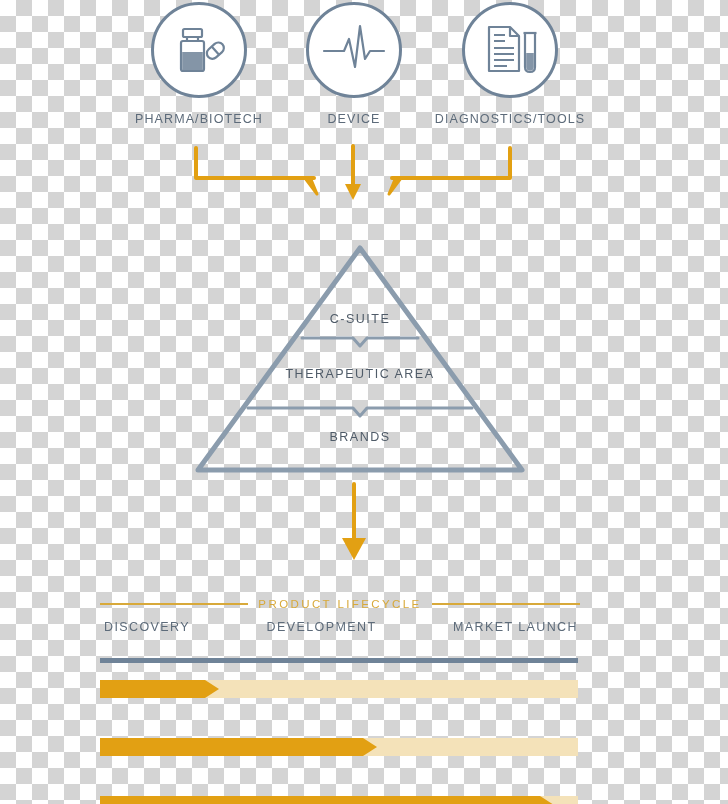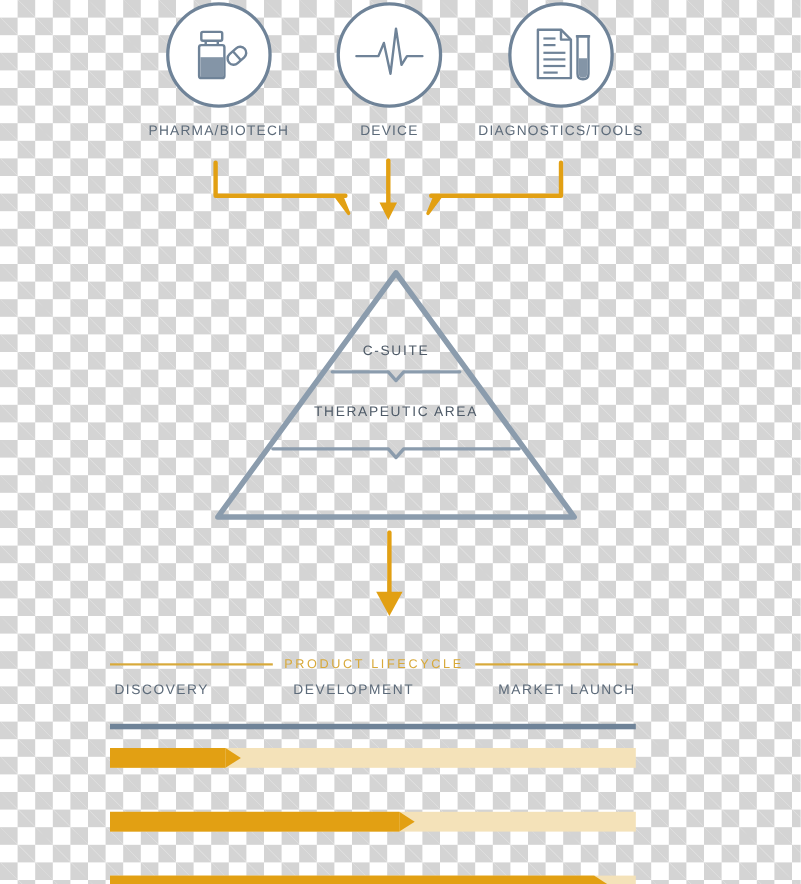--- a/index.html
+++ b/index.html
@@ -275,20 +275,21 @@
     <svg width="340" height="240" viewBox="0 0 340 240">
 
       <polygon points="170,8 332,230 8,230" fill="none" stroke="#8b9cad" stroke-width="5" stroke-linejoin="round"></polygon>
 
       <path d="M112,98 L163,98 L170,106 L177,98 L228,98" fill="none" stroke="#8b9cad" stroke-width="3" stroke-linejoin="round" stroke-linecap="round"></path>
 
       <path d="M58,168 L163,168 L170,176 L177,168 L282,168" fill="none" stroke="#8b9cad" stroke-width="3" stroke-linejoin="round" stroke-linecap="round"></path>
     </svg>
     <div class="tier-label" id="tier-csuite">C-SUITE</div>
     <div class="tier-label" id="tier-therapeutic">THERAPEUTIC AREA</div>
+    <div class="tier-label" id="tier-brands">BRANDS</div>
   </div>
 
   <svg id="mid-arrow" viewBox="0 0 60 84">
     <g>
       <line x1="30" y1="2" x2="30" y2="62" stroke="#e2a013" stroke-width="4" stroke-linecap="round"></line>
       <polygon points="18,56 30,78 42,56" fill="#e2a013"></polygon>
     </g>
   </svg>
 
   <div id="lifecycle">

